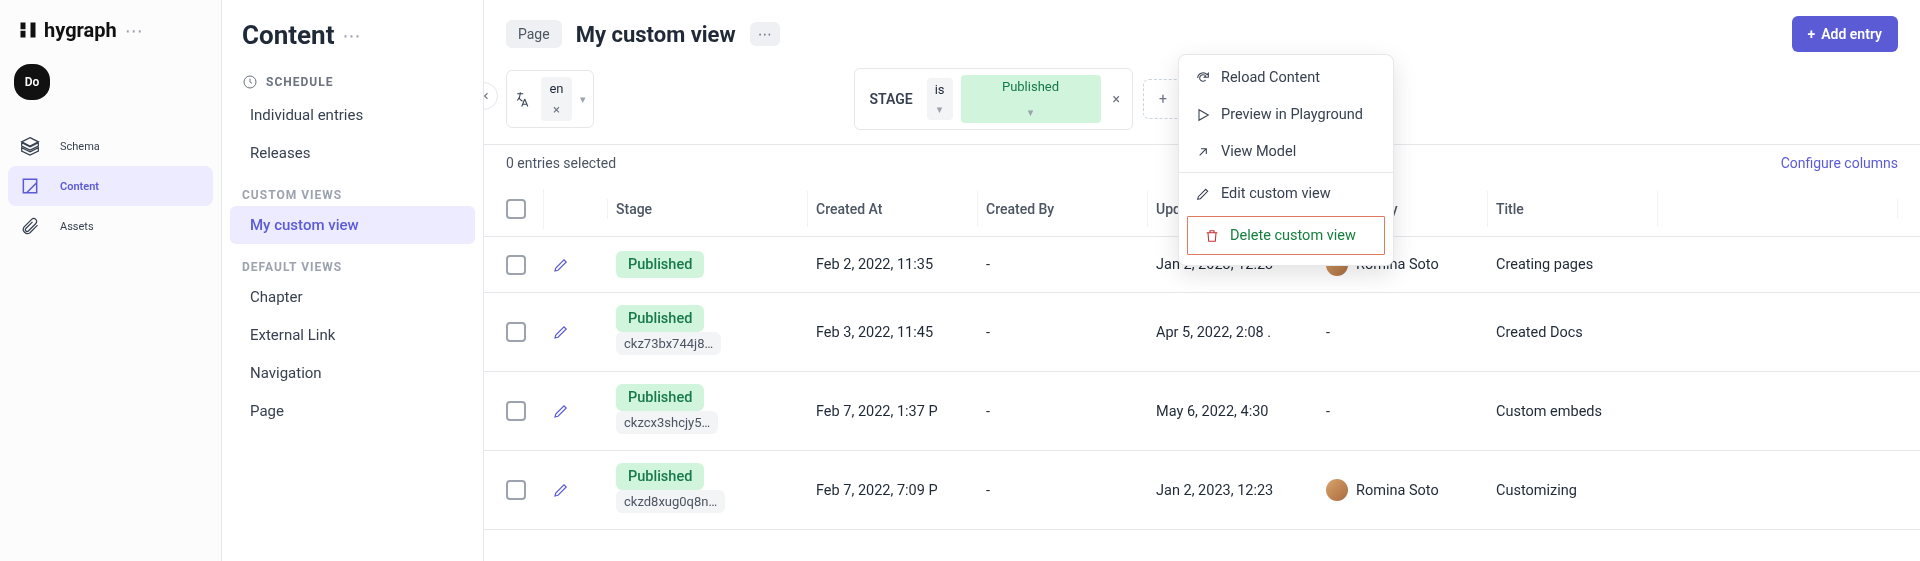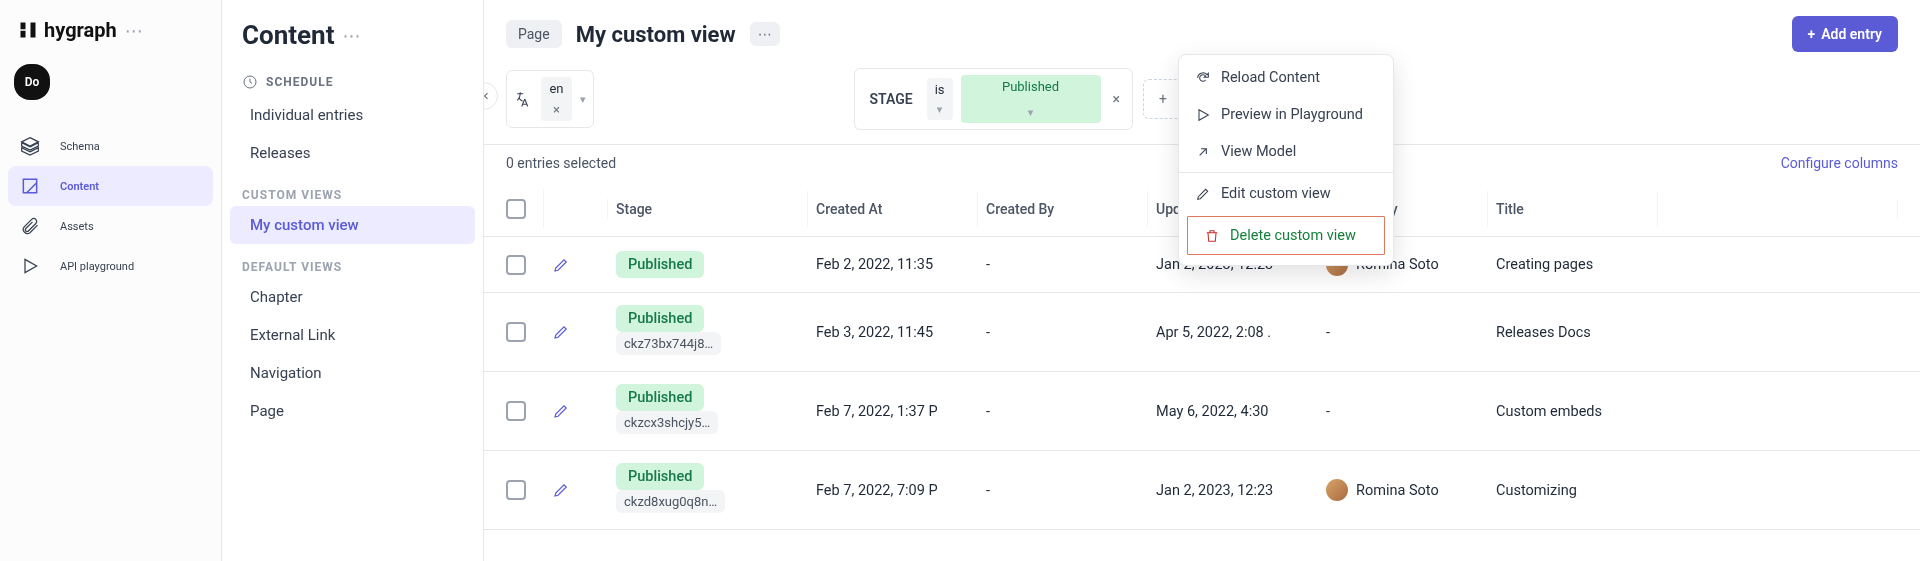--- a/index.html
+++ b/index.html
@@ -107,28 +107,20 @@
         <span>Content</span>
       </div>
       <div class="nav-item">
         <span class="nav-icon">
             <svg width="20" height="20" viewBox="0 0 24 24">
               <path d="M21 11l-9 9a5 5 0 01-7-7l9-9a3.5 3.5 0 015 5l-9 9a2 2 0 01-3-3l8-8" fill="none" stroke="#374151" stroke-width="1.5"></path>
             </svg>
           </span>
         <span>Assets</span>
       </div>
-      <div class="nav-item">
-        <span class="nav-icon">
-            <svg width="20" height="20" viewBox="0 0 24 24">
-              <path d="M6 4l14 8-14 8z" fill="none" stroke="#374151" stroke-width="1.5"></path>
-            </svg>
-          </span>
-        <span>API playground</span>
-      </div>
     </div>
   </div>
 
   <div class="secondary">
     <div class="sec-header">
       <div class="sec-title">Content</div>
       <span class="dots">⋯</span>
     </div>
     <div class="sec-group-head">
       <svg width="16" height="16" viewBox="0 0 24 24">
@@ -295,21 +287,21 @@
                 <path d="M4 20l4-1 11-11-3-3L5 16l-1 4z" fill="none" stroke="#5b5bd6" stroke-width="1.6"></path>
               </svg>
             </div>
             <div><span class="badge-pub">Published</span> &nbsp; <span class="id-chip">ckz73bx744j8…</span></div>
             <div>Feb 3, 2022, 11:45</div>
             <div>-</div>
             <div>Apr 5, 2022, 2:08 .</div>
             <div class="user-cell">
               <span>-</span>
             </div>
-            <div>Releases Docs</div>
+            <div>Created Docs</div>
             <div></div>
           </div>
           <div class="trow">
             <div>
               <div class="checkbox"></div>
             </div>
             <div class="edit-icon">
               <svg width="18" height="18" viewBox="0 0 24 24">
                 <path d="M4 20l4-1 11-11-3-3L5 16l-1 4z" fill="none" stroke="#5b5bd6" stroke-width="1.6"></path>
               </svg>

